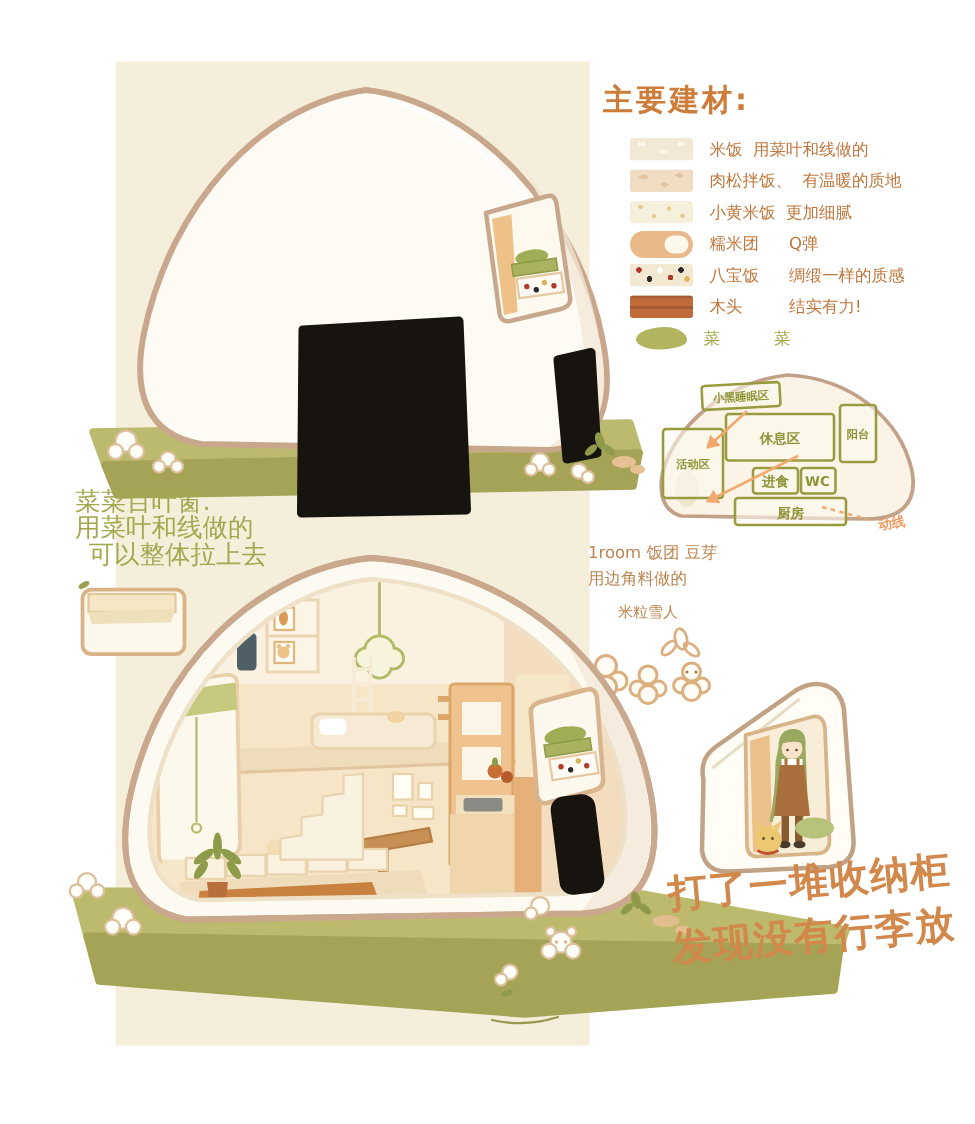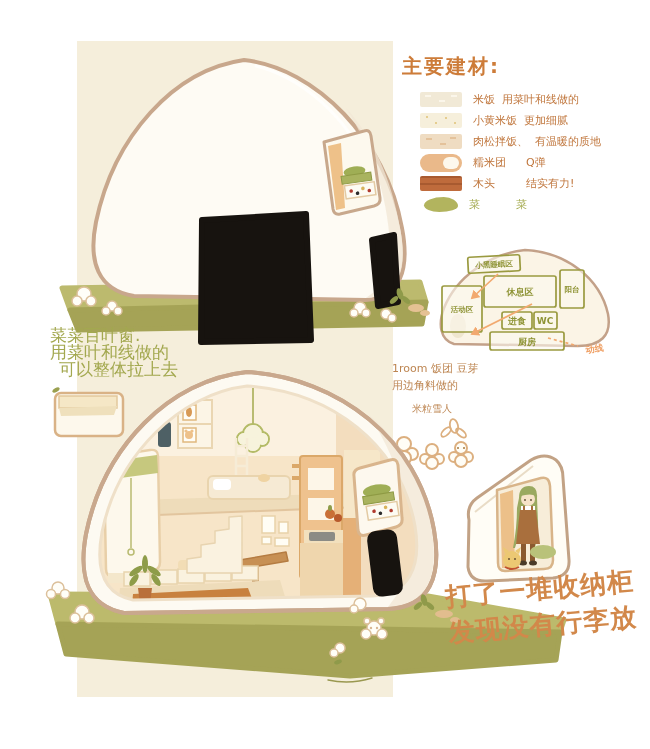--- a/index.html
+++ b/index.html
@@ -117,35 +117,40 @@
 
   <div class="legend">
     <div class="legend-title">主要建材:</div>
     <div class="legend-rows">
       <div class="legend-row">
         <div class="sw sw1"></div>
         <span class="lg-name">米饭</span>
         <span class="lg-desc">用菜叶和线做的</span>
       </div>
       <div class="legend-row">
+        <div class="sw sw2"></div>
+        <span class="lg-name">肉松拌饭、</span>
+        <span class="lg-desc">有温暖的质地</span>
+      </div>
+      <div class="legend-row">
         <div class="sw sw3"></div>
         <span class="lg-name">小黄米饭</span>
         <span class="lg-desc">更加细腻</span>
-      </div>
-      <div class="legend-row">
-        <div class="sw sw2"></div>
-        <span class="lg-name">肉松拌饭、</span>
-        <span class="lg-desc">有温暖的质地</span>
       </div>
       <div class="legend-row row-gap">
         <div class="sw sw4">
             <div class="inner"></div>
           </div>
         <span class="lg-name">糯米团</span>
         <span class="lg-desc">Q弹</span>
+      </div>
+      <div class="legend-row row-gap">
+        <div class="sw sw5"></div>
+        <span class="lg-name">八宝饭</span>
+        <span class="lg-desc">绸缎一样的质感</span>
       </div>
       <div class="legend-row row-gap">
         <div class="sw sw6"></div>
         <span class="lg-name">木头</span>
         <span class="lg-desc">结实有力!</span>
       </div>
       <div class="legend-row row-green">
         <div class="sw sw7"></div>
         <span class="lg-name">菜</span>
         <span class="lg-desc">菜</span>

